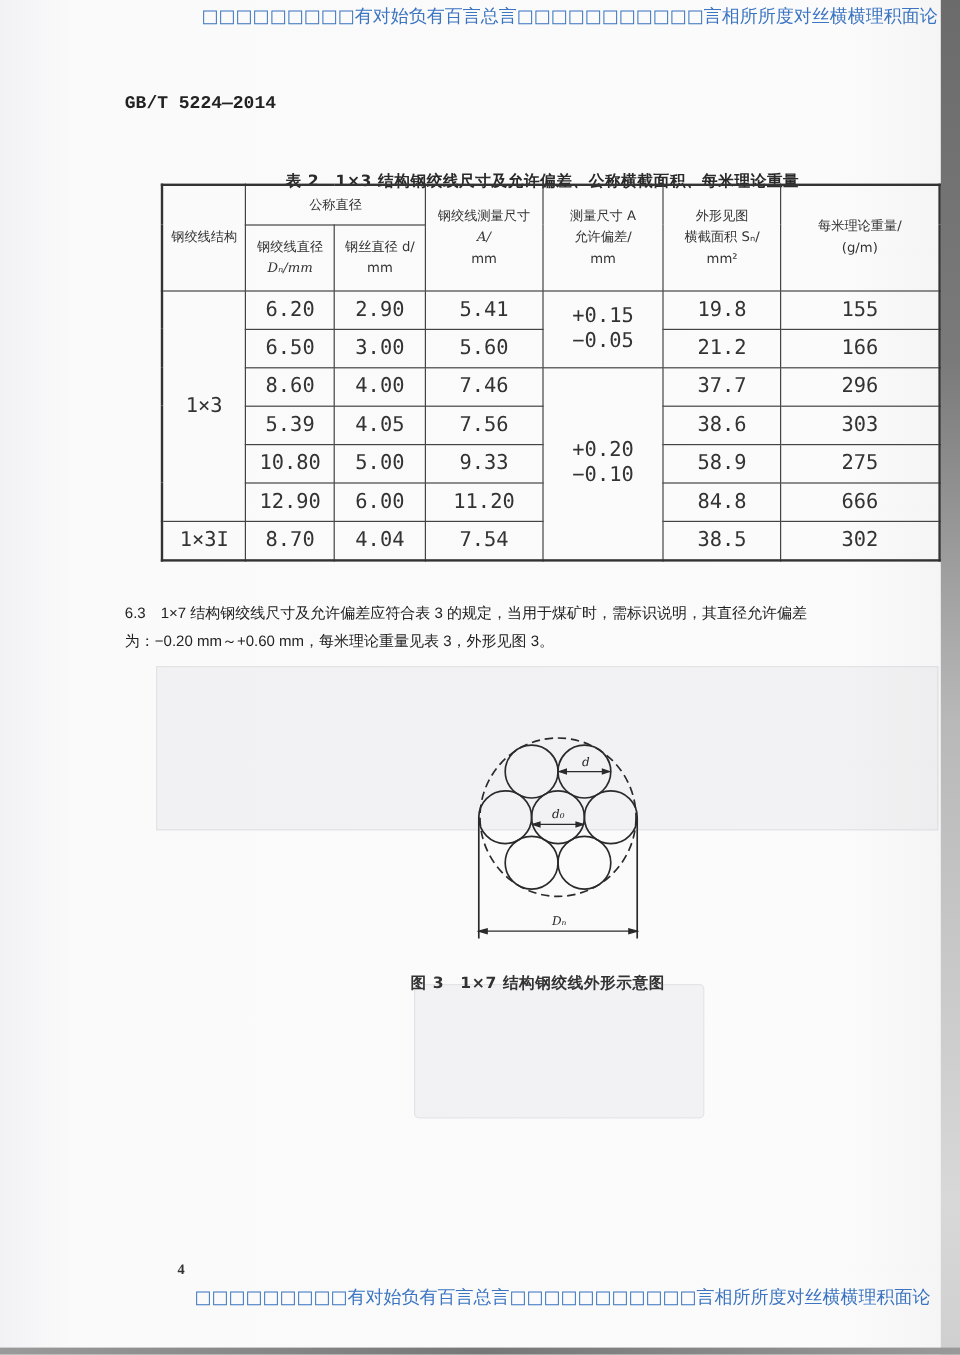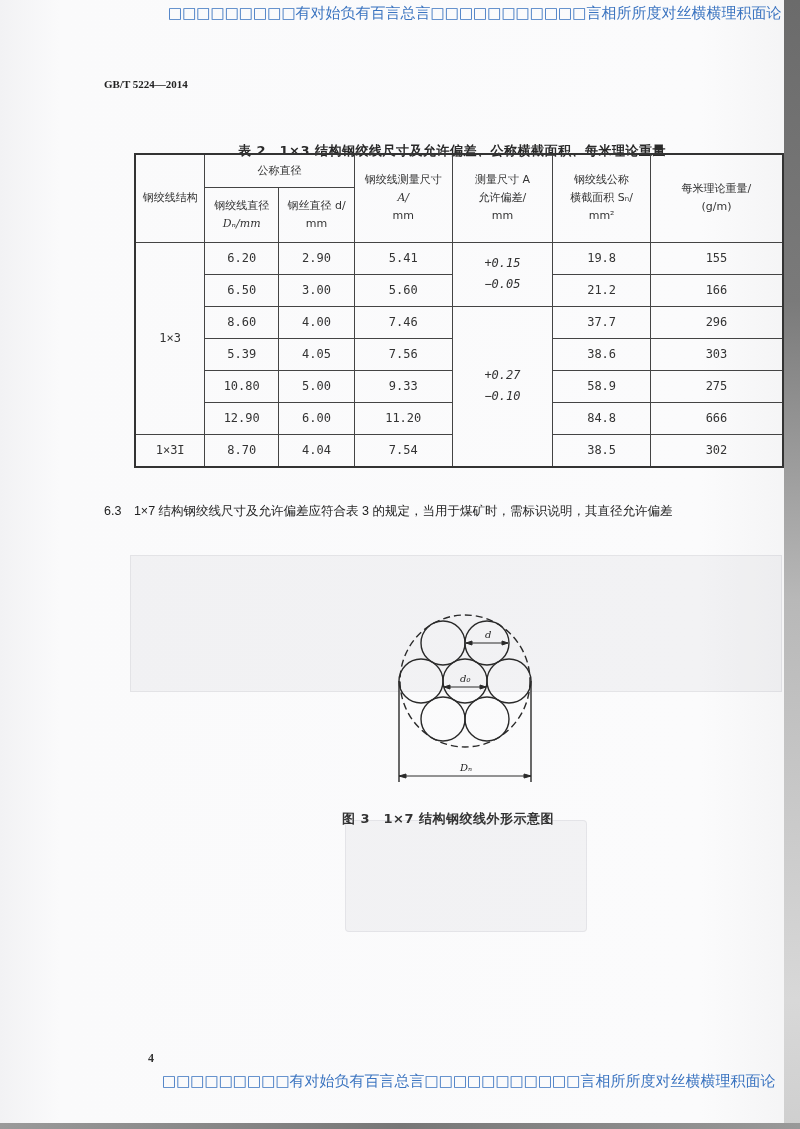--- a/index.html
+++ b/index.html
@@ -22,41 +22,41 @@
     background:linear-gradient(90deg,#9a9a9a,#777,#999);
   }
   .watermark {
     position:absolute; font-family:"DejaVu Sans", sans-serif; font-size:15px;
     color:#3b74c0; white-space:nowrap; letter-spacing:0px;
   }
   .wm-top { top:4px; left:168px; }
   .wm-bottom { top:1072px; left:162px; }
   .std-code {
     position:absolute; left:104px; top:78px;
-    font-family:Liberation Serif, serif; font-weight:bold; font-size:11px; color:#222;
+    font-family:Liberation Mono, monospace; font-weight:bold; font-size:15px; color:#222;
   }
   .table-caption {
     position:absolute; left:238px; top:118px;
     font-family:"DejaVu Sans", sans-serif; font-weight:bold; font-size:13px; color:#2a2a2a;
     letter-spacing:0.5px; white-space:nowrap;margin-top:24px;
   }
   table.spec {
     position:absolute; left:134px; top:153px; width:650px;
     border-collapse:collapse; font-size:11px;
     border:2px solid #333;
   }
   table.spec th, table.spec td {
     border:1px solid #444; text-align:center; padding:0;
     font-weight:normal;
   }
   table.spec th {
     font-family:"DejaVu Sans", sans-serif; font-size:11px; color:#333; line-height:18px;
   }
-  table.spec td { height:31px; font-family:"DejaVu Sans Mono", monospace; font-size:12px; color:#333; }
-  .tol { font-size:12px; line-height:21px;font-style:italic; }
+  table.spec td { height:31px; font-family:"DejaVu Sans Mono", monospace; font-size:17px; color:#333; }
+  .tol { font-size:12px; line-height:21px; }
   .it { font-style:italic; font-family:"DejaVu Serif", serif; }
   .para {
     position:absolute; left:104px; top:500px; width:670px;
     font-family:Liberation Sans, sans-serif; font-size:12.5px; line-height:23px; color:#222;
   }
   .fig { position:absolute; left:380px; top:596px; width:170px; height:190px; }
   .fig-caption {
     position:absolute; left:342px; top:810px;
     font-family:"DejaVu Sans", sans-serif; font-weight:bold; font-size:13px; color:#333; letter-spacing:0.5px;
   }
@@ -103,21 +103,21 @@
         <div>钢绞线测量尺寸</div>
         <div class="it">A/</div>
         <div>mm</div>
       </th>
       <th rowspan="2">
         <div>测量尺寸 A</div>
         <div>允许偏差/</div>
         <div>mm</div>
       </th>
       <th rowspan="2">
-        <div>钢绞线公称</div>
+        <div>外形见图</div>
         <div>横截面积 Sₙ/</div>
         <div>mm²</div>
       </th>
       <th rowspan="2">
         <div>每米理论重量/</div>
         <div>(g/m)</div>
       </th>
     </tr>
     <tr style="height:55px">
       <th>
@@ -148,21 +148,21 @@
       <td>3.00</td>
       <td>5.60</td>
       <td>21.2</td>
       <td>166</td>
     </tr>
     <tr>
       <td>8.60</td>
       <td>4.00</td>
       <td>7.46</td>
       <td rowspan="5" class="tol">
-        <div>+0.27</div>
+        <div>+0.20</div>
         <div>−0.10</div>
       </td>
       <td>37.7</td>
       <td>296</td>
     </tr>
     <tr>
       <td>5.39</td>
       <td>4.05</td>
       <td>7.56</td>
       <td>38.6</td>
@@ -188,20 +188,21 @@
       <td>4.04</td>
       <td>7.54</td>
       <td>38.5</td>
       <td>302</td>
     </tr>
   </tbody>
 </table>
 
 <div class="para">
   <div>6.3　1×7 结构钢绞线尺寸及允许偏差应符合表 3 的规定，当用于煤矿时，需标识说明，其直径允许偏差</div>
+  <div>为：−0.20 mm～+0.60 mm，每米理论重量见表 3，外形见图 3。</div>
 </div>
 
 <svg class="fig" viewBox="0 0 170 190" xmlns="http://www.w3.org/2000/svg">
   <g fill="none" stroke="#2a2a2a" stroke-width="1.4">
     <ellipse cx="85" cy="85" rx="65" ry="66" stroke-dasharray="7,4"></ellipse>
     <ellipse cx="85" cy="85" rx="22" ry="22"></ellipse>
     <ellipse cx="63" cy="47" rx="22" ry="22"></ellipse>
     <ellipse cx="107" cy="47" rx="22" ry="22"></ellipse>
     <ellipse cx="41" cy="85" rx="22" ry="22"></ellipse>
     <ellipse cx="129" cy="85" rx="22" ry="22"></ellipse>

